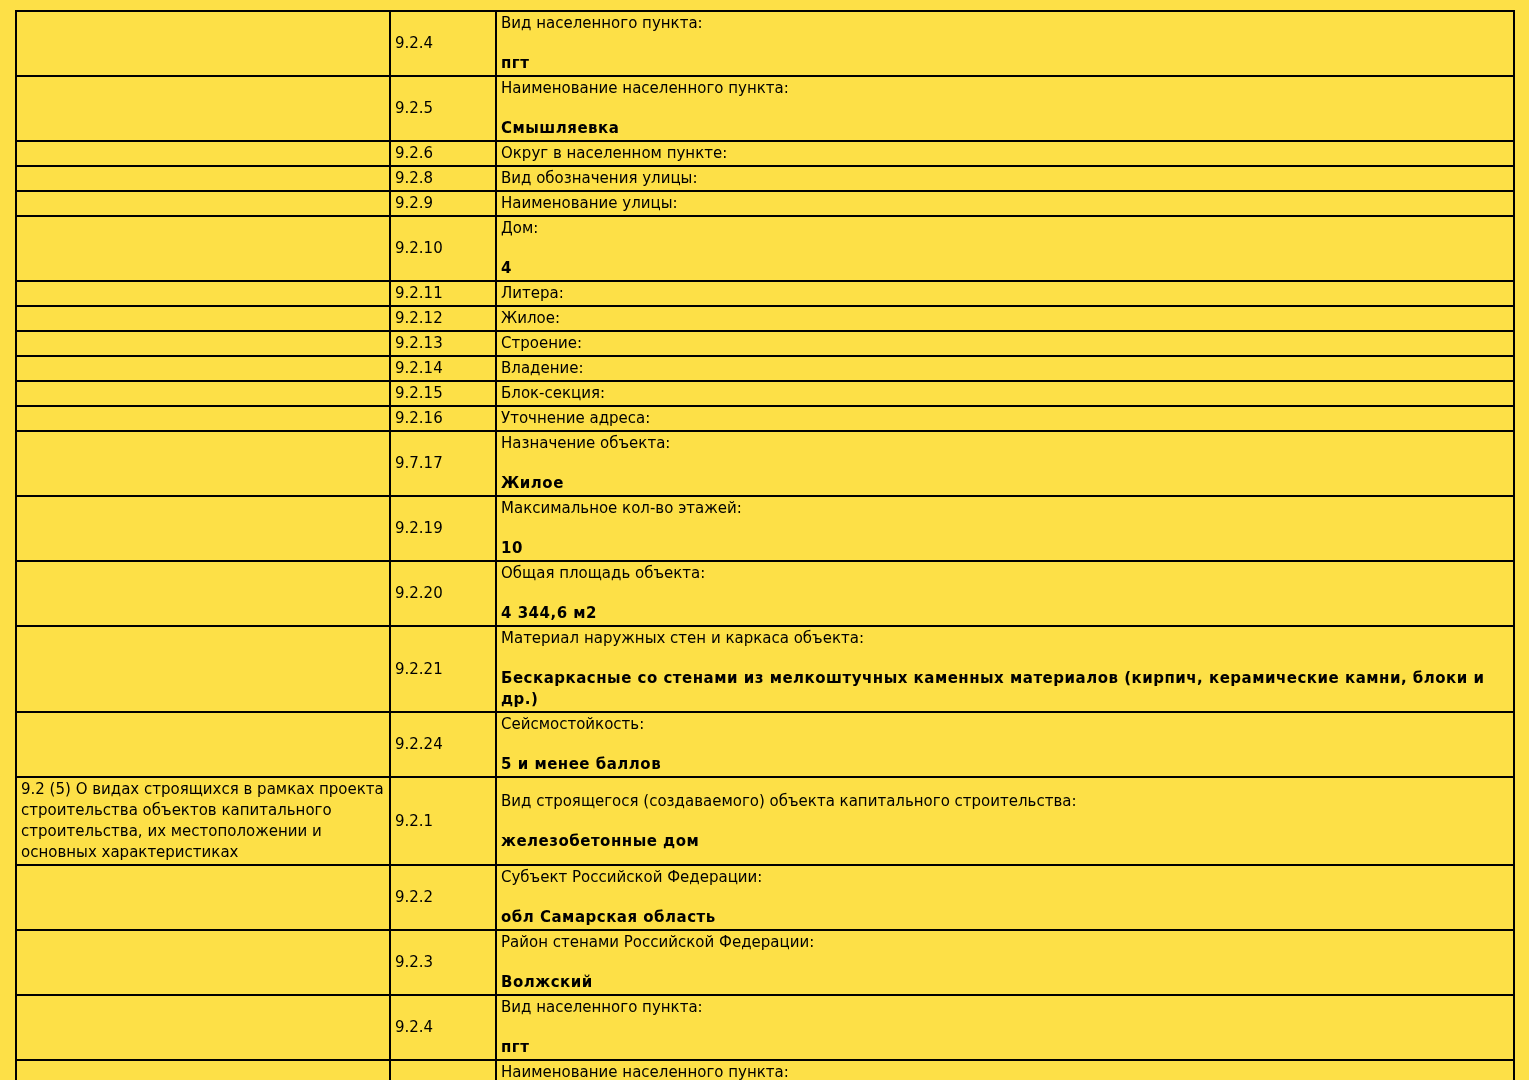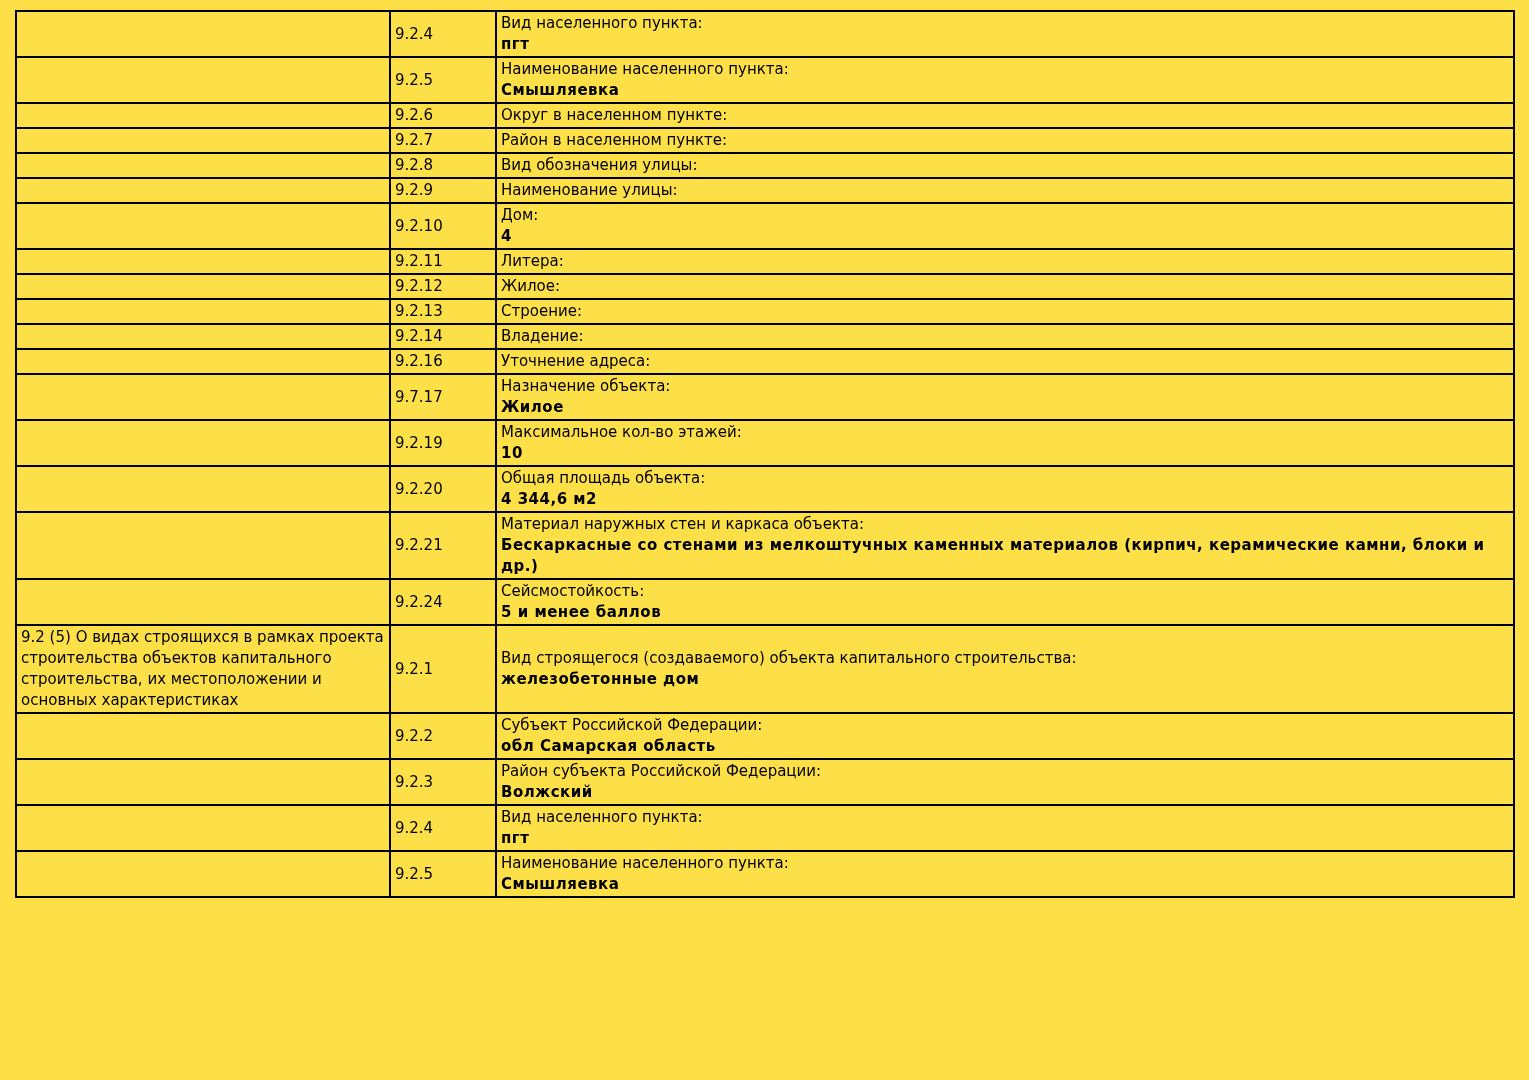--- a/index.html
+++ b/index.html
@@ -41,20 +41,21 @@
   }
   td.c-code span {
     white-space: nowrap;
   }
   .f-label {
     font-weight: normal;
   }
   .f-value {
     font-weight: bold;
     letter-spacing: 0.5px;
+    margin-top: 19px;
   }
 </style>
 </head>
 <body>
 
 <div class="page">
   <table class="decl-table">
     <colgroup>
       <col style="width:374px">
       <col style="width:106px">
@@ -79,27 +80,20 @@
         </tr>
         <tr>
           <td class="c-section"></td>
           <td class="c-code"><span>9.2.6</span></td>
           <td class="c-field">
             <div class="f-label">Округ в населенном пункте:</div>
           </td>
         </tr>
         <tr>
           <td class="c-section"></td>
-          <td class="c-code"><span>9.2.7</span></td>
-          <td class="c-field">
-            <div class="f-label">Район в населенном пункте:</div>
-          </td>
-        </tr>
-        <tr>
-          <td class="c-section"></td>
           <td class="c-code"><span>9.2.8</span></td>
           <td class="c-field">
             <div class="f-label">Вид обозначения улицы:</div>
           </td>
         </tr>
         <tr>
           <td class="c-section"></td>
           <td class="c-code"><span>9.2.9</span></td>
           <td class="c-field">
             <div class="f-label">Наименование улицы:</div>
@@ -136,20 +130,27 @@
         </tr>
         <tr>
           <td class="c-section"></td>
           <td class="c-code"><span>9.2.14</span></td>
           <td class="c-field">
             <div class="f-label">Владение:</div>
           </td>
         </tr>
         <tr>
           <td class="c-section"></td>
+          <td class="c-code"><span>9.2.15</span></td>
+          <td class="c-field">
+            <div class="f-label">Блок-секция:</div>
+          </td>
+        </tr>
+        <tr>
+          <td class="c-section"></td>
           <td class="c-code"><span>9.2.16</span></td>
           <td class="c-field">
             <div class="f-label">Уточнение адреса:</div>
           </td>
         </tr>
         <tr>
           <td class="c-section"></td>
           <td class="c-code"><span>9.7.17</span></td>
           <td class="c-field">
             <div class="f-label">Назначение объекта:</div>
@@ -203,21 +204,21 @@
           <td class="c-code"><span>9.2.2</span></td>
           <td class="c-field">
             <div class="f-label">Субъект Российской Федерации:</div>
             <div class="f-value">обл Самарская область</div>
           </td>
         </tr>
         <tr>
           <td class="c-section"></td>
           <td class="c-code"><span>9.2.3</span></td>
           <td class="c-field">
-            <div class="f-label">Район субъекта Российской Федерации:</div>
+            <div class="f-label">Район стенами Российской Федерации:</div>
             <div class="f-value">Волжский</div>
           </td>
         </tr>
         <tr>
           <td class="c-section"></td>
           <td class="c-code"><span>9.2.4</span></td>
           <td class="c-field">
             <div class="f-label">Вид населенного пункта:</div>
             <div class="f-value">пгт</div>
           </td>

